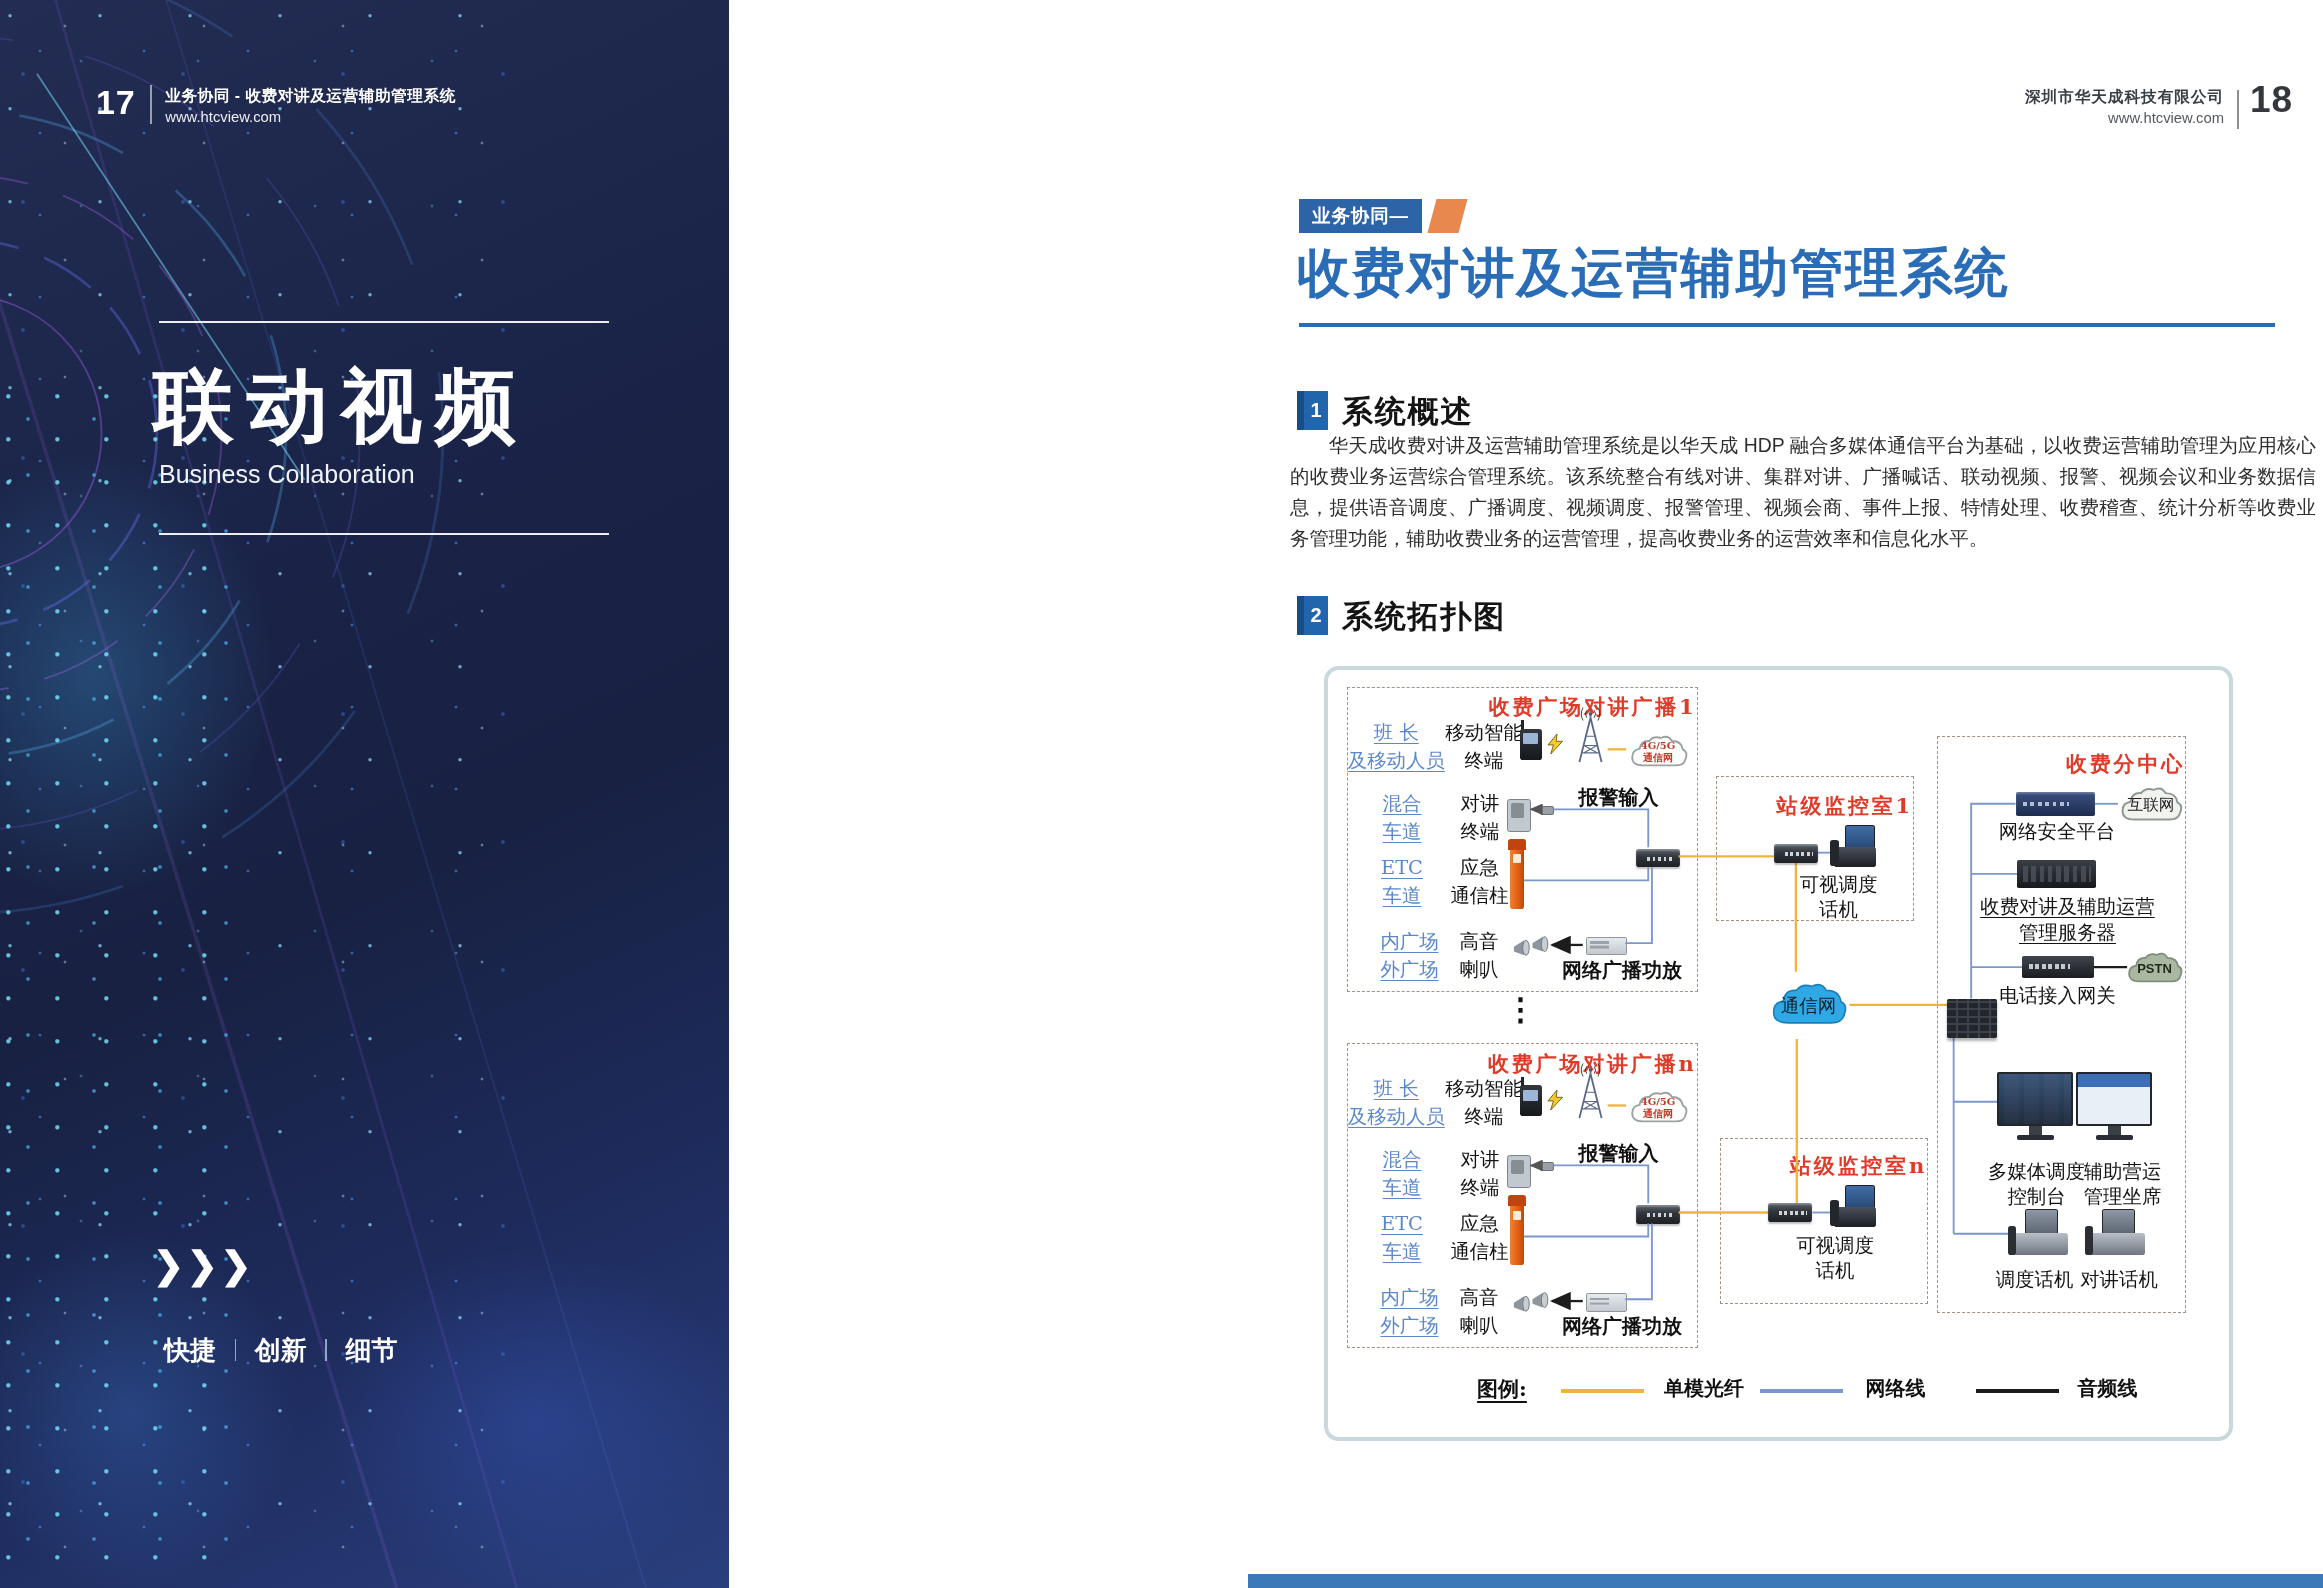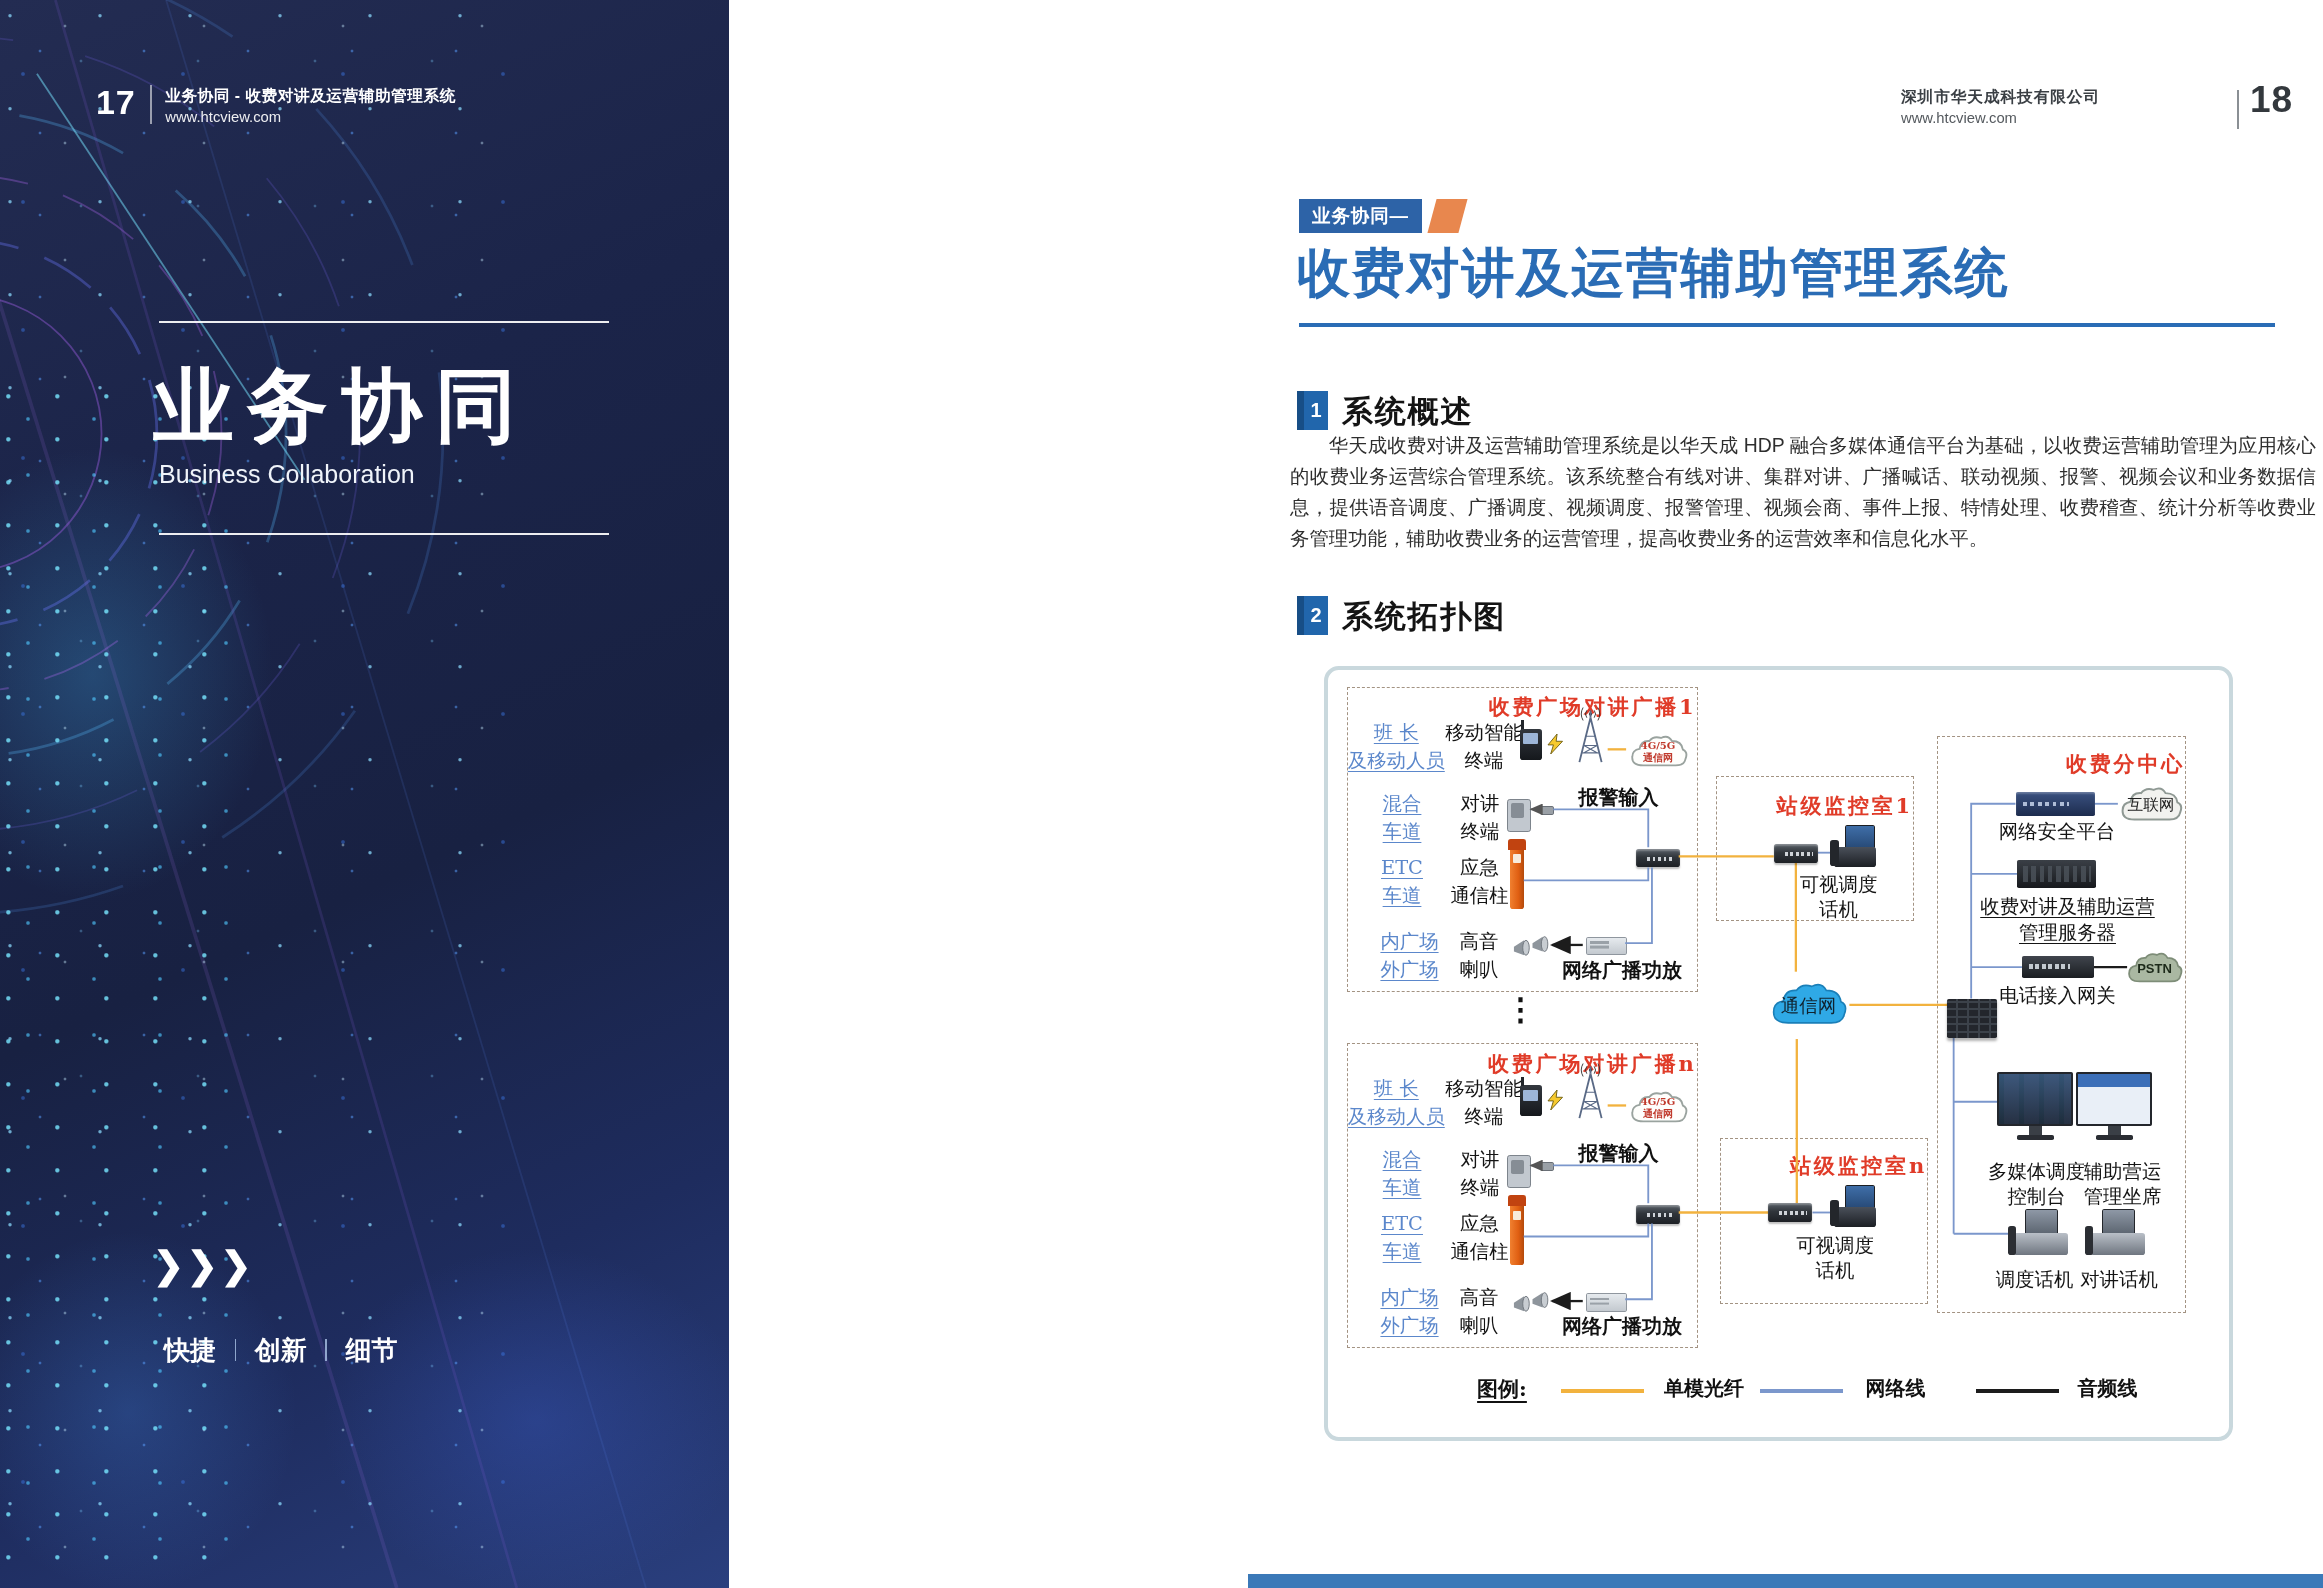--- a/index.html
+++ b/index.html
@@ -41,21 +41,21 @@
   #lp-subtitle { position:absolute; left:159px; top:460px; color:#f0f4fa; font-size:25px; }
   #lp-intro { position:absolute; left:142px; top:565px; width:491px; color:#eef3fa; font-size:21px;
     line-height:44px; text-align:justify; text-indent:2em; letter-spacing:0.5px; }
 
   #lp-chevrons { position:absolute; left:153px; top:1244px; color:#fff; font-size:37px; font-weight:600; letter-spacing:2.8px; }
   #lp-slogan { position:absolute; left:164px; top:1333px; color:#fff; font-size:26px; font-weight:bold; }
   #lp-slogan .sep { display:inline-block; width:1.8px; height:22px; background:rgba(170,195,230,.8); margin:0 18.5px; vertical-align:-1.8px; }
   #lp-brand { position:absolute; left:164px; top:1377px; color:#fff; font-size:29px; font-weight:bold; letter-spacing:0.9px; }
 
   
-  #rp-header { position:absolute; left:1901px; top:87px; width:323px; color:#3a3f44; }
+  #rp-header { position:absolute; left:1901px; top:87px; width:323px; text-align:right; color:#3a3f44; }
   #rp-header .l1 { font-size:15.7px; font-weight:bold; letter-spacing:0.9px; }
   #rp-header .l2 { font-size:14.8px; color:#54595e; margin-top:1.8px; }
   #rp-header-div { position:absolute; left:2237px; top:90px; width:1.8px; height:39px; background:#8a8f94; }
   #rp-pagenum { position:absolute; left:2250px; top:79px; font-size:37px; font-weight:bold; color:#33383d; letter-spacing:0.9px; }
 
   #rp-tag { position:absolute; left:1299px; top:199px; width:123px; height:34px; background:#2d63a7;
     color:#fff; font-size:18.5px; font-weight:bold; text-align:center; line-height:34px; letter-spacing:0.9px; }
   #rp-tag-orange { position:absolute; left:1432px; top:199px; width:31px; height:34px; background:#e8874e; transform:skewX(-15deg); }
   #rp-title { position:absolute; left:1297px; top:238px; font-size:53px; font-weight:bold; color:#2a6cb5; letter-spacing:1.8px;font-family:Liberation Mono, monospace; }
   #rp-title-rule { position:absolute; left:1299px; top:323px; width:976px; height:3.7px; background:#2a6cb5; }
@@ -165,21 +165,21 @@
   <div id="lp-header">
     <div class="num">17</div>
     <div class="vdiv"></div>
     <div class="lines">
       <div class="l1">业务协同 - 收费对讲及运营辅助管理系统</div>
       <div class="l2">www.htcview.com</div>
     </div>
   </div>
 
   <div class="lp-rule" style="top:321px"></div>
-  <div id="lp-title">业务协同</div>
+  <div id="lp-title">联动视频</div>
   <div id="lp-subtitle">Business Collaboration</div>
   <div class="lp-rule" style="top:533px"></div>
 
   <div id="lp-chevrons">❯❯❯</div>
   <div id="lp-slogan">
     <span>快捷</span><span class="sep"></span><span>创新</span><span class="sep"></span><span>细节</span>
   </div>
 </div>
 
 <div id="rp-header">

